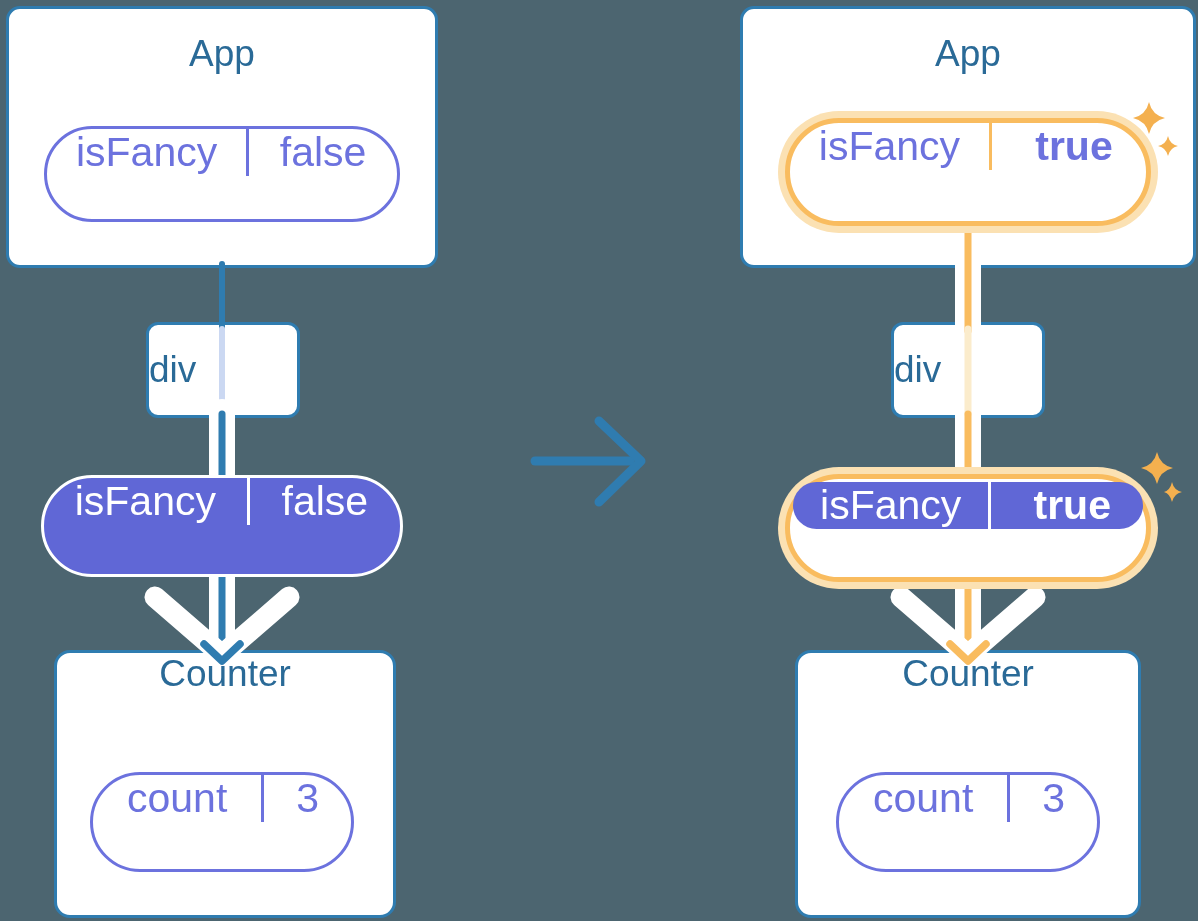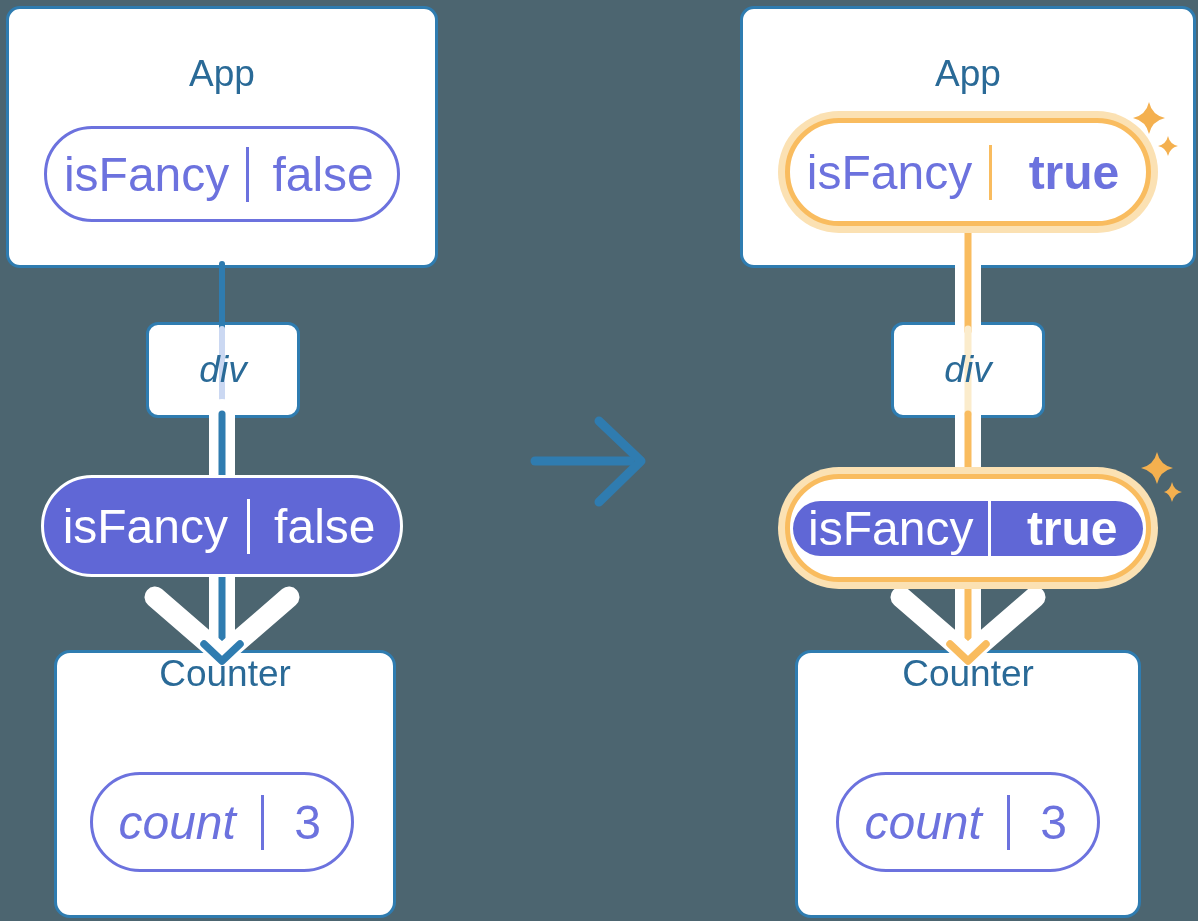--- a/index.html
+++ b/index.html
@@ -10,53 +10,53 @@
   }
   html,body{margin:0;padding:0;background:var(--background);}
   .canvas{position:relative;width:1198px;height:921px;background:var(--background);
           font-family:"Liberation Sans",sans-serif;overflow:hidden;}
   .box{position:absolute;background:#fff;border:3px solid var(--line-blue);
        border-radius:14px;box-sizing:border-box;}
   .box .title{display:block;text-align:center;font-size:37px;font-weight:500;
        color:var(--title-text);white-space:nowrap;}
   .app-left{left:6px;top:6px;width:432px;height:262px;}
   .app-right{left:740px;top:6px;width:456px;height:262px;}
-  .app-left .title,.app-right .title{margin-top:44px;}
-  .divbox{border-radius:12px;display:flex;align-items:center;justify-content:center;font-style:italic;}
+  .app-left .title,.app-right .title{margin-top:24px;}
+  .divbox{border-radius:12px;display:flex;align-items:center;justify-content:flex-start;}
   .div-left{left:146px;top:322px;width:154px;height:96px;}
   .div-right{left:891px;top:322px;width:154px;height:96px;}
   .divbox .label{position:relative;z-index:4;font-size:37px;font-weight:500;color:var(--title-text);}
   .counter-left{left:54px;top:650px;width:342px;height:268px;border-radius:16px;}
   .counter-right{left:795px;top:650px;width:346px;height:268px;border-radius:16px;}
   .counter-left .title,.counter-right .title{}
 
   .flow{position:absolute;inset:0;z-index:2;pointer-events:none;}
   .sparkles{position:absolute;inset:0;z-index:5;pointer-events:none;}
   .stroke-blue{stroke:var(--line-blue);} .stroke-white{stroke:var(--white);}
   .stroke-peri{stroke:var(--periwinkle);} .stroke-orange{stroke:var(--orange);}
   .stroke-cream{stroke:var(--cream);}
   .flow line,.flow polyline{fill:none;stroke-linecap:round;stroke-linejoin:round;}
   .sparkles path{fill:var(--sparkle);}
 
-  .pill{position:absolute;z-index:3;display:flex;align-items:center;
-        border-radius:999px;box-sizing:border-box;font-size:48px;white-space:nowrap;}
+  .pill{position:absolute;z-index:3;display:flex;align-items:flex-start;
+        border-radius:999px;box-sizing:border-box;font-size:41px;white-space:nowrap;}
   .cell{display:flex;align-items:center;justify-content:center;}
   .pill-light{background:#fff;border:3px solid var(--purple-light);color:var(--purple-light);}
   .pill-light .value{border-left:3px solid var(--purple-light);}
   .pill-dark{background:var(--purple);border:3px solid #fff;color:#fff;}
   .pill-dark .value{border-left:3px solid #fff;}
   .pill-ringed{border:5px solid var(--orange);box-shadow:0 0 0 7px var(--orange-pale);background:#fff;}
   .pill-ringed.light{color:var(--purple-light);}
   .pill-ringed.light .value{border-left:3px solid var(--orange);}
   .pill-ringed.dark{padding:3px;}
   .pill-ringed.dark .inner{flex:1;display:flex;align-items:stretch;background:var(--purple);
         border-radius:999px;color:#fff;overflow:hidden;}
   .pill-ringed.dark .inner .value{border-left:3px solid #fff;}
   .w57{width:57.4%;} .w43{width:42.6%;} .w58{width:58%;} .w42{width:42%;padding-left:10px;}
-  .w66{width:66%;font-style:italic;} .w34{width:34%;}
+  .w66{width:66%;} .w34{width:34%;}
   .bold{font-weight:700;}
 
   .pill-app-left{left:44px;top:126px;width:356px;height:96px;}
   .pill-mid-left{left:41px;top:475px;width:362px;height:102px;}
   .pill-counter-left{left:90px;top:772px;width:264px;height:100px;}
   .pill-app-right{left:785px;top:118px;width:366px;height:108px;}
   .pill-mid-right{left:785px;top:474px;width:366px;height:108px;}
   .pill-counter-right{left:836px;top:772px;width:264px;height:100px;}
 </style>
 </head>

